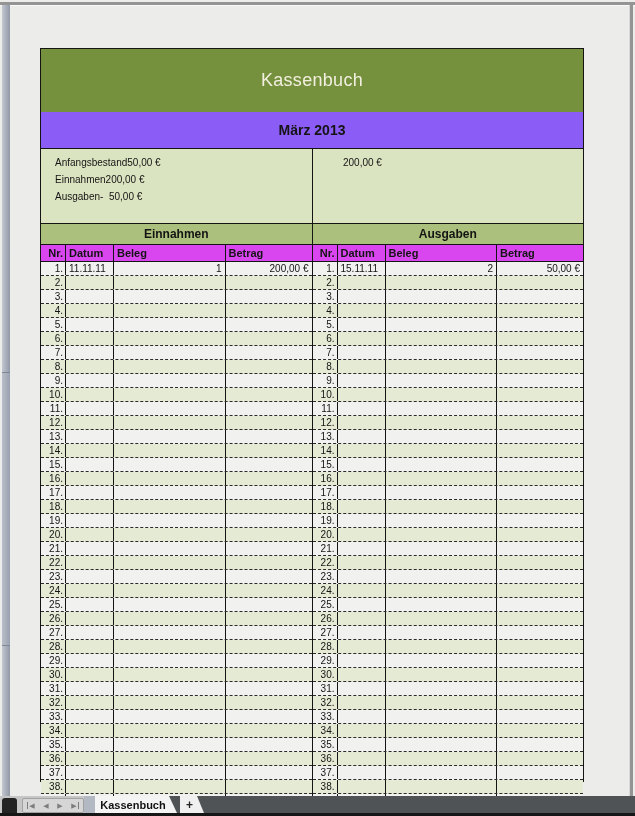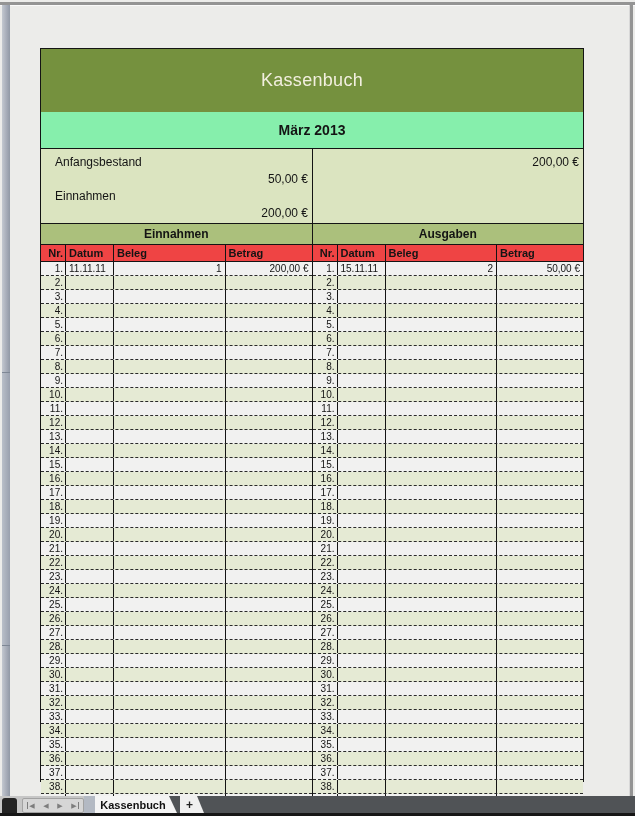--- a/index.html
+++ b/index.html
@@ -16,37 +16,37 @@
   .scroll-strip{position:absolute;left:2px;top:5px;width:8px;height:791px;
     background:linear-gradient(90deg,#c3c8d0 0%,#a7adb9 55%,#9199a6 100%);}
   .scroll-thumb{position:absolute;left:0;top:367px;width:8px;height:272px;
     background:linear-gradient(90deg,#b9bfc9 0%,#99a0ae 100%);
     border-top:1px solid #7e8795;border-bottom:1px solid #7e8795;}
   
   .page{position:absolute;left:40px;top:48px;width:542px;height:732px;
     border:1px solid #141414;background:#f1f1ef;}
   .title-bar{height:63px;background:#75913e;display:flex;align-items:center;justify-content:center;
     color:#f2efdf;font-size:18px;letter-spacing:.3px;}
-  .month-bar{height:36px;background:#86efac;display:flex;align-items:center;justify-content:center;
+  .month-bar{height:36px;background:#8b5cf6;display:flex;align-items:center;justify-content:center;
     font-size:14px;font-weight:600;border-bottom:1px solid #141414;}
   
   .summary{height:74px;background:#dbe4c0;display:flex;border-bottom:1px solid #141414;}
   .summary-left{width:271px;border-right:1px solid #141414;padding-top:5px;box-sizing:content-box;}
   .summary-right{flex:1;padding-top:5px;}
-  .sum-line{display:flex;justify-content:flex-start;line-height:17px;font-size:12px;padding:0 4px 0 14px;flex-direction:column;}
+  .sum-line{display:flex;justify-content:flex-start;line-height:17px;font-size:10px;padding:0 4px 0 14px;}
   .sum-line .val{text-align:right;}
   .summary-right .sum-line{padding:0 4px 0 30px;}
   
   .tables{display:flex;}
   .sheet-table{width:271px;}
   .sheet-table.left{border-right:1px solid #141414;}
   .band{height:20px;background:#abc07c;display:flex;align-items:center;justify-content:center;
     font-size:12px;font-weight:700;border-bottom:1px solid #141414;}
   .colhead,.trow{display:grid;grid-template-columns:25px 48px 1fr 86px;}
-  .colhead{height:16px;background:#ef4444;border-bottom:1px solid #141414;font-size:11px;font-weight:700;}
+  .colhead{height:16px;background:#d946ef;border-bottom:1px solid #141414;font-size:11px;font-weight:700;}
   .colhead .cell{display:flex;align-items:center;}
   .cell{box-sizing:border-box;overflow:hidden;white-space:nowrap;}
   .colhead .cell,.trow .cell{border-right:1px solid #141414;padding:0 3px;}
   .colhead .cell:last-child,.trow .cell:last-child{border-right:none;}
   .colhead .nr{justify-content:flex-end;padding-right:2px;}
   .trow{height:13px;font-size:10px;border-bottom:1px dashed #2a2a2a;}
   .trow:last-child{border-bottom:none;}
   .trow:nth-child(even){background:#e5ead4;}
   .trow:nth-child(odd){background:#f1f1f0;}
   .trow .cell{display:flex;align-items:center;}

